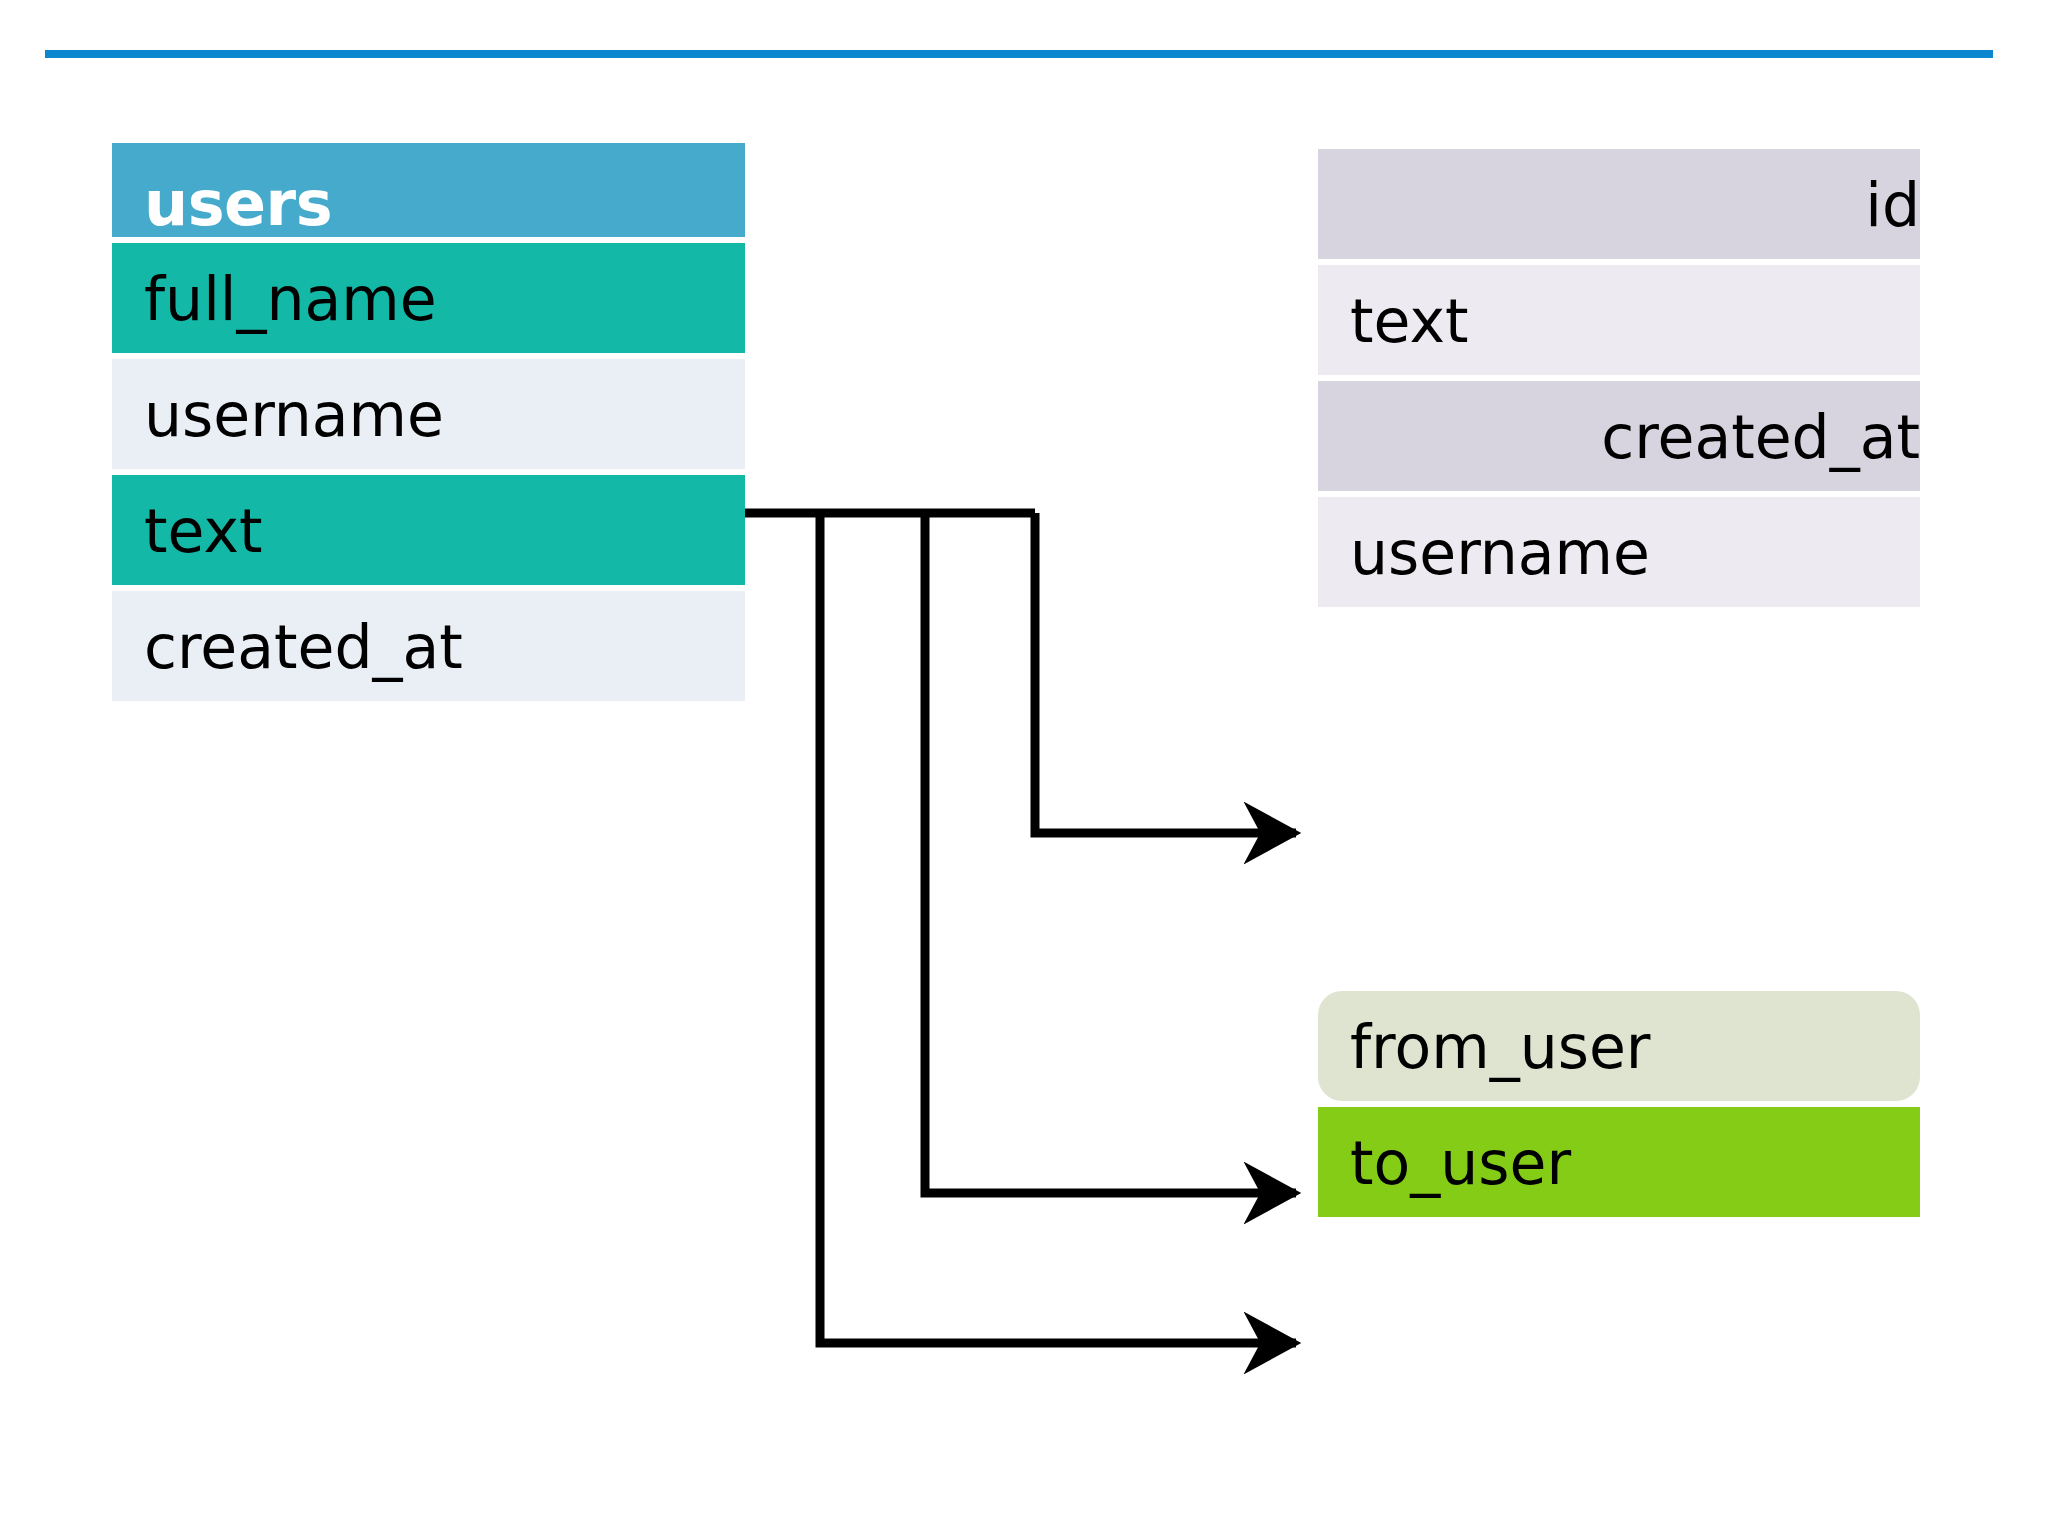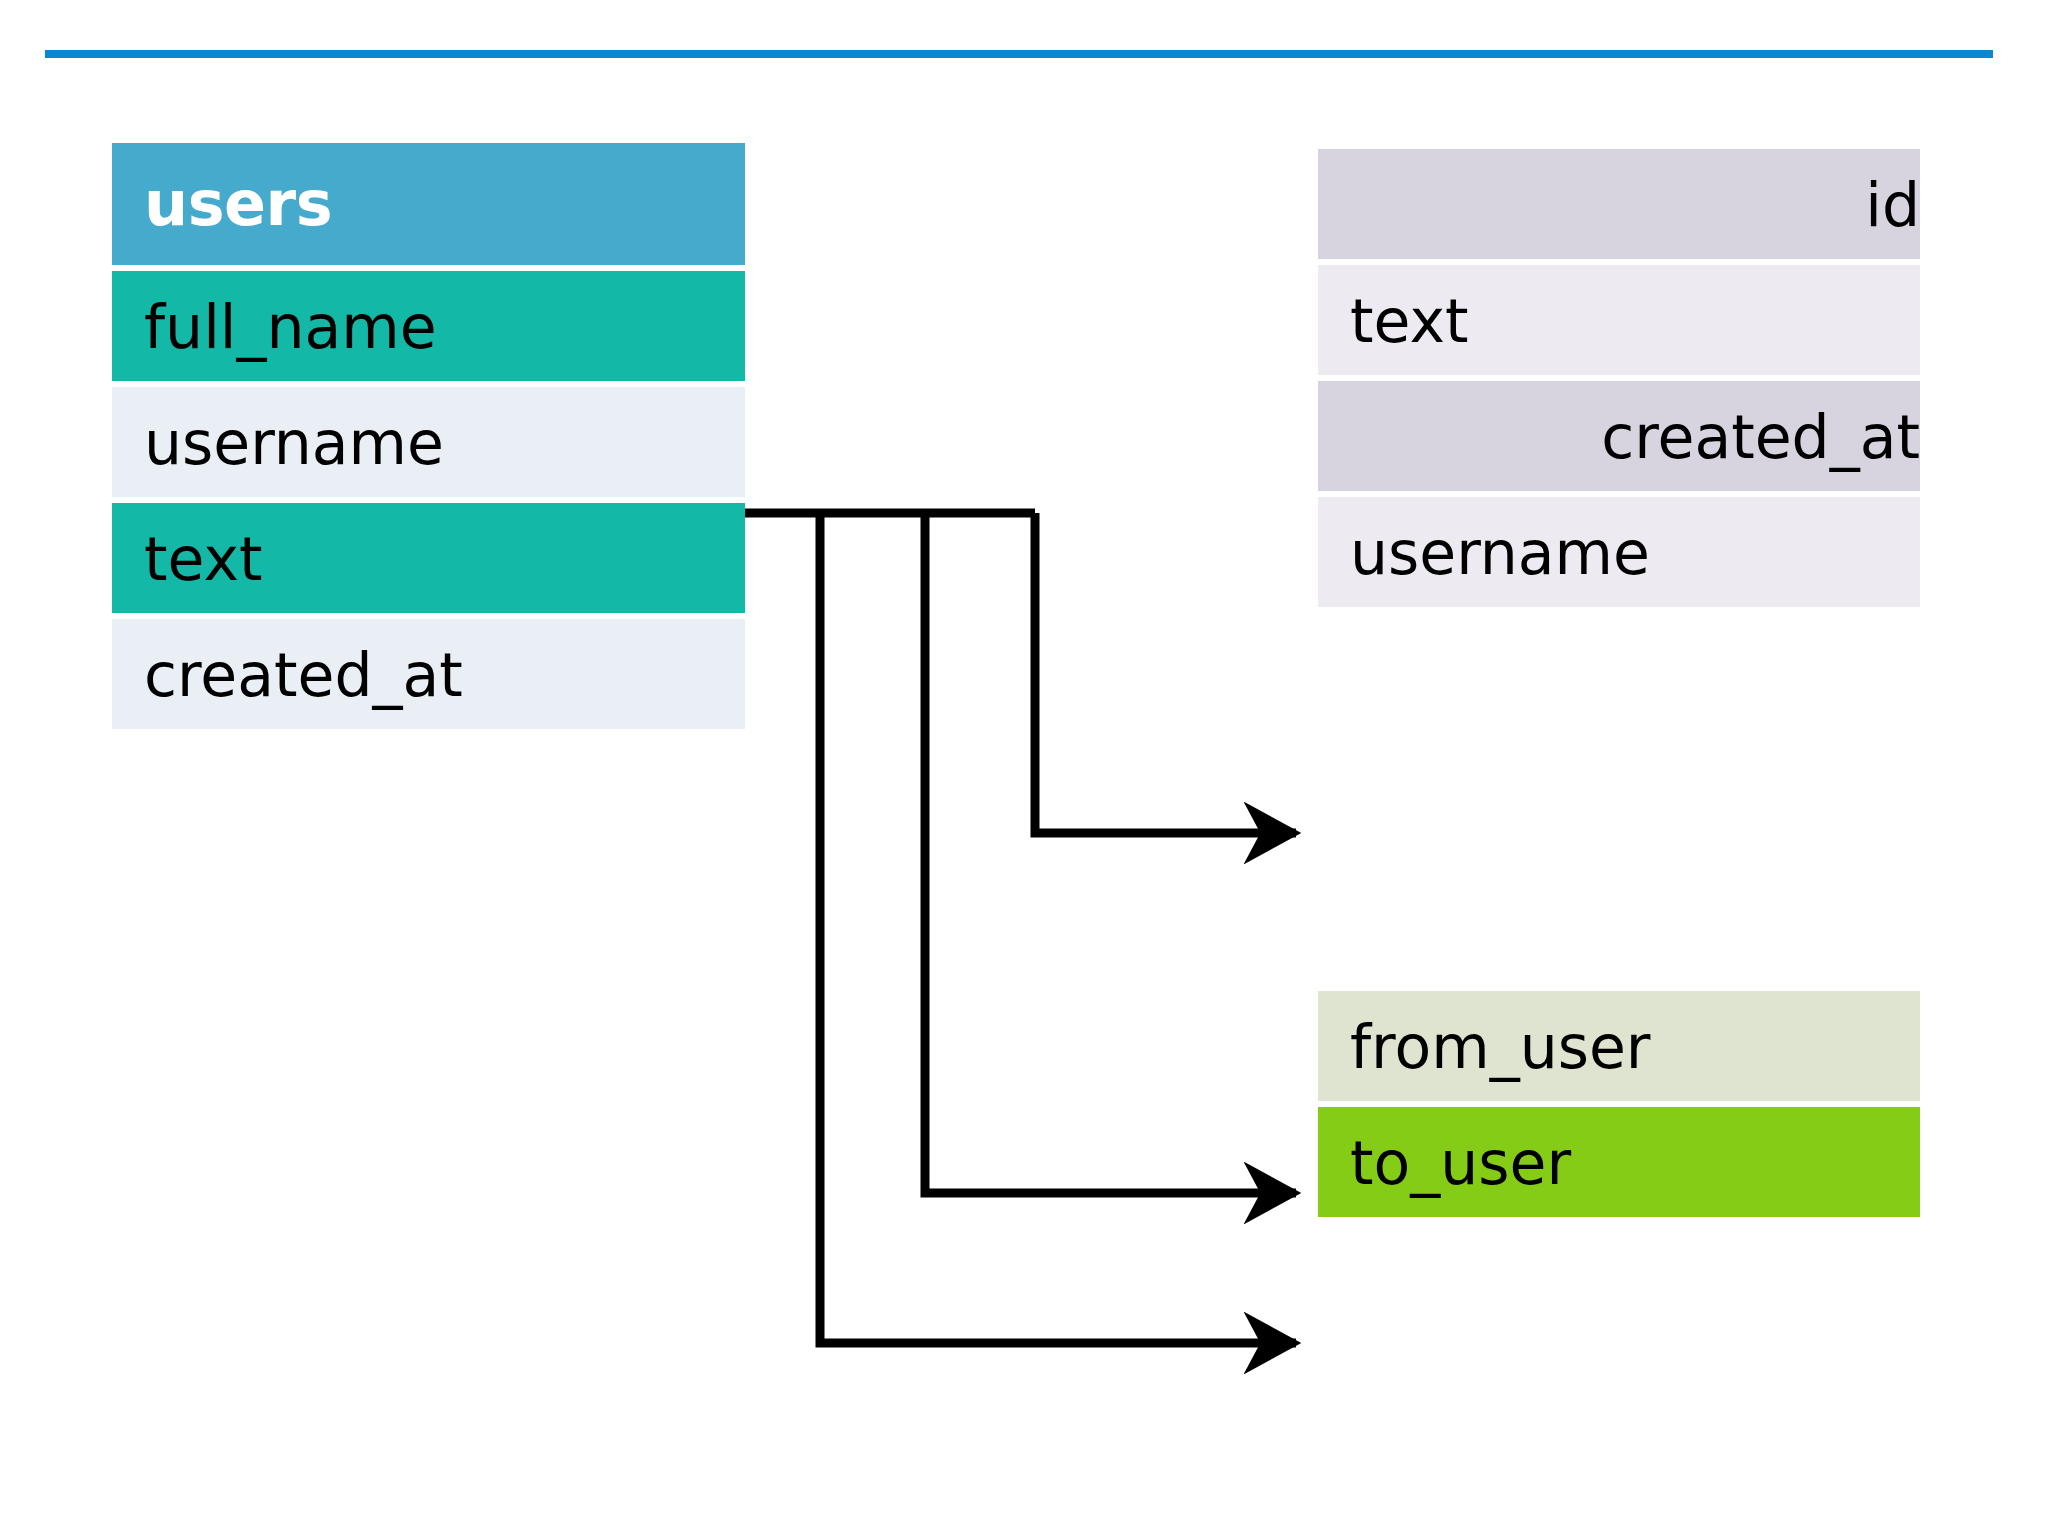--- a/index.html
+++ b/index.html
@@ -31,21 +31,21 @@
   }
   .table-header {
     box-sizing: border-box;
     width: 100%;
     color: #ffffff;
     font-weight: bold;
     font-size: 62px;
     line-height: 1;
     letter-spacing: -0.5px;
     padding: 30px 0 0 32px;
-    height: 122px;
+    height: 94px;
     overflow: hidden;
   }
   .table-row {
     box-sizing: border-box;
     width: 100%;
     color: #000000;
     font-size: 60px;
     line-height: 1;
     padding: 26px 0 0 32px;
     height: 110px;
@@ -55,21 +55,21 @@
   
   .t-users .table-header { background: #45aacb; }
   .t-users .row-a { background: #14b8a6; }
   .t-users .row-b { background: #e9eff4; }
   
   .t-tweets .table-header { background: #7f66a6; }
   .t-tweets .row-a { background: #d7d4df; text-align: right; }
   .t-tweets .row-b { background: #edebf1; }
   
   .t-following .table-header { background: #9dba55; }
-  .t-following .row-a { background: #dee4d0; }
+  .t-following .row-a { background: #dee4d0; border-radius: 24px; }
   .t-following .row-b { background: #84cc16; }
 
   
   #tbl-users     { left: 112px;  top: 143px; width: 633px; }
   #tbl-tweets    { left: 1318px; top: 143px; width: 602px; }
   #tbl-following { left: 1318px; top: 985px; width: 602px; }
 
   
   #connectors {
     position: absolute;

